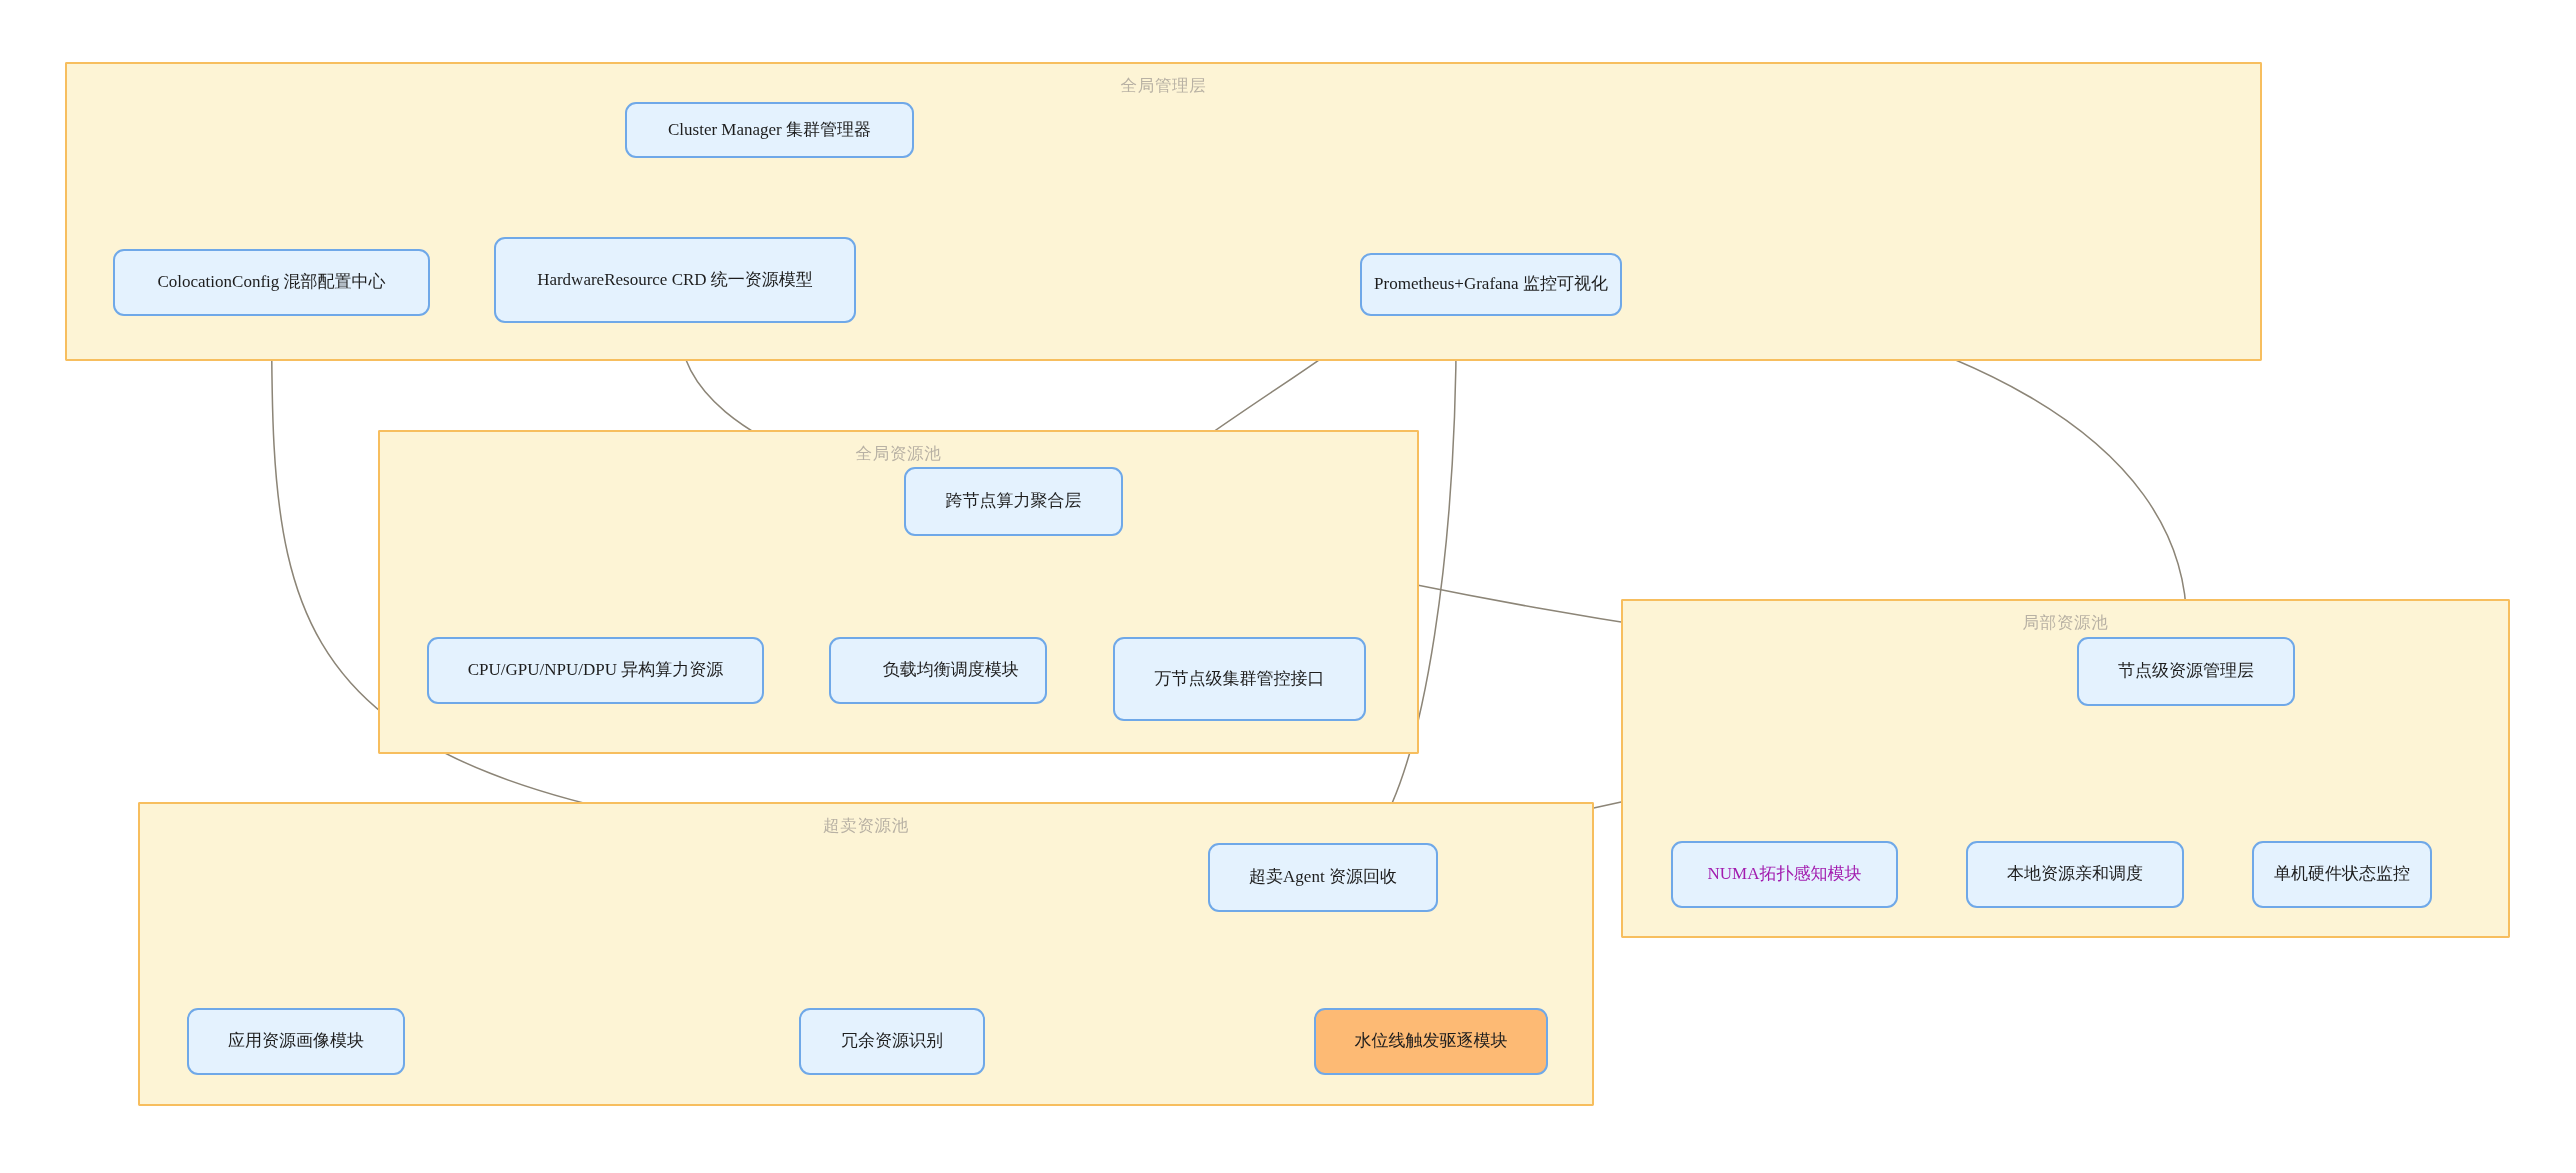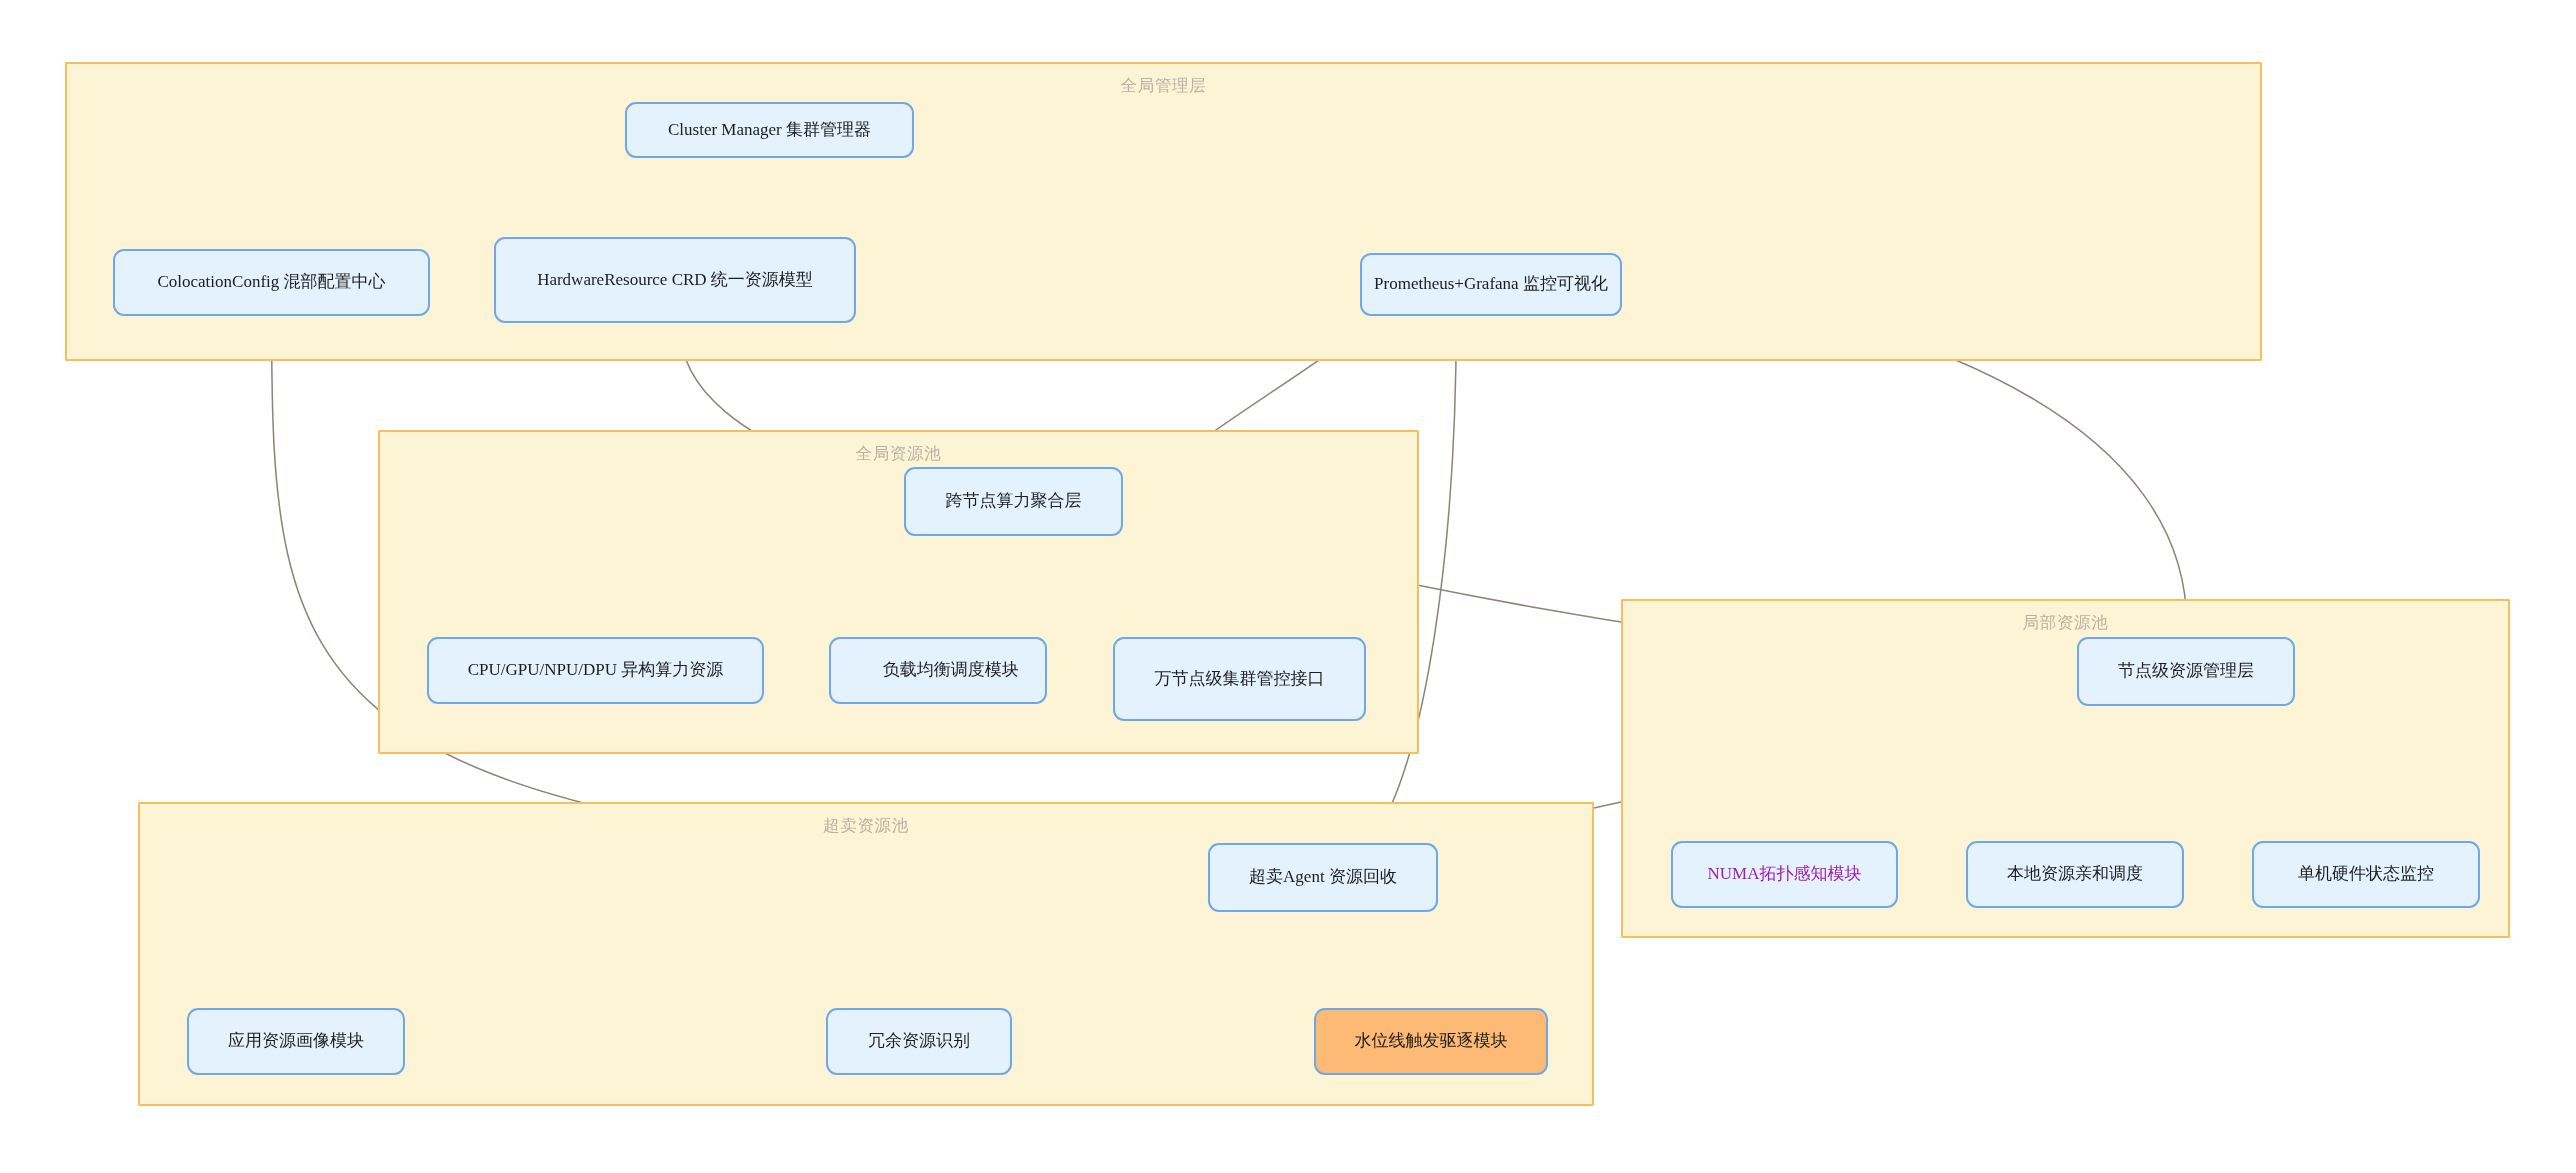--- a/index.html
+++ b/index.html
@@ -134,30 +134,30 @@
       </div>
       <div class="node" style="left: 2077px; top: 637px; width: 218px; height: 69px; background: rgb(228, 242, 254); border-color: rgb(111, 168, 232); color: rgb(29, 29, 29);">
         <span>节点级资源管理层</span>
       </div>
       <div class="node" style="left: 1671px; top: 841px; width: 227px; height: 67px; background: rgb(228, 242, 254); border-color: rgb(111, 168, 232); color: #a21caf;">
         <span>NUMA拓扑感知模块</span>
       </div>
       <div class="node" style="left: 1966px; top: 841px; width: 218px; height: 67px; background: rgb(228, 242, 254); border-color: rgb(111, 168, 232); color: rgb(29, 29, 29);">
         <span>本地资源亲和调度</span>
       </div>
-      <div class="node" style="left: 2252px; top: 841px; width: 228px; height: 67px; background: rgb(228, 242, 254); border-color: rgb(111, 168, 232); color: rgb(29, 29, 29);">
+      <div class="node" style="left: 2252px; top: 841px; width: 180px; height: 67px; background: rgb(228, 242, 254); border-color: rgb(111, 168, 232); color: rgb(29, 29, 29);">
         <span>单机硬件状态监控</span>
       </div>
       <div class="node" style="left: 1208px; top: 843px; width: 230px; height: 69px; background: rgb(228, 242, 254); border-color: rgb(111, 168, 232); color: rgb(29, 29, 29);">
         <span>超卖Agent 资源回收</span>
       </div>
       <div class="node" style="left: 187px; top: 1008px; width: 218px; height: 67px; background: rgb(228, 242, 254); border-color: rgb(111, 168, 232); color: rgb(29, 29, 29);">
         <span>应用资源画像模块</span>
       </div>
-      <div class="node" style="left: 799px; top: 1008px; width: 186px; height: 67px; background: rgb(228, 242, 254); border-color: rgb(111, 168, 232); color: rgb(29, 29, 29); margin-left: 27px;">
+      <div class="node" style="left: 799px; top: 1008px; width: 186px; height: 67px; background: rgb(228, 242, 254); border-color: rgb(111, 168, 232); color: rgb(29, 29, 29);">
         <span>冗余资源识别</span>
       </div>
       <div class="node" style="left: 1314px; top: 1008px; width: 234px; height: 67px; background: #fdba74; border-color: rgb(111, 168, 232); color: rgb(29, 29, 29);">
         <span>水位线触发驱逐模块</span>
       </div>
     </div>
 
 </div>
 
 

